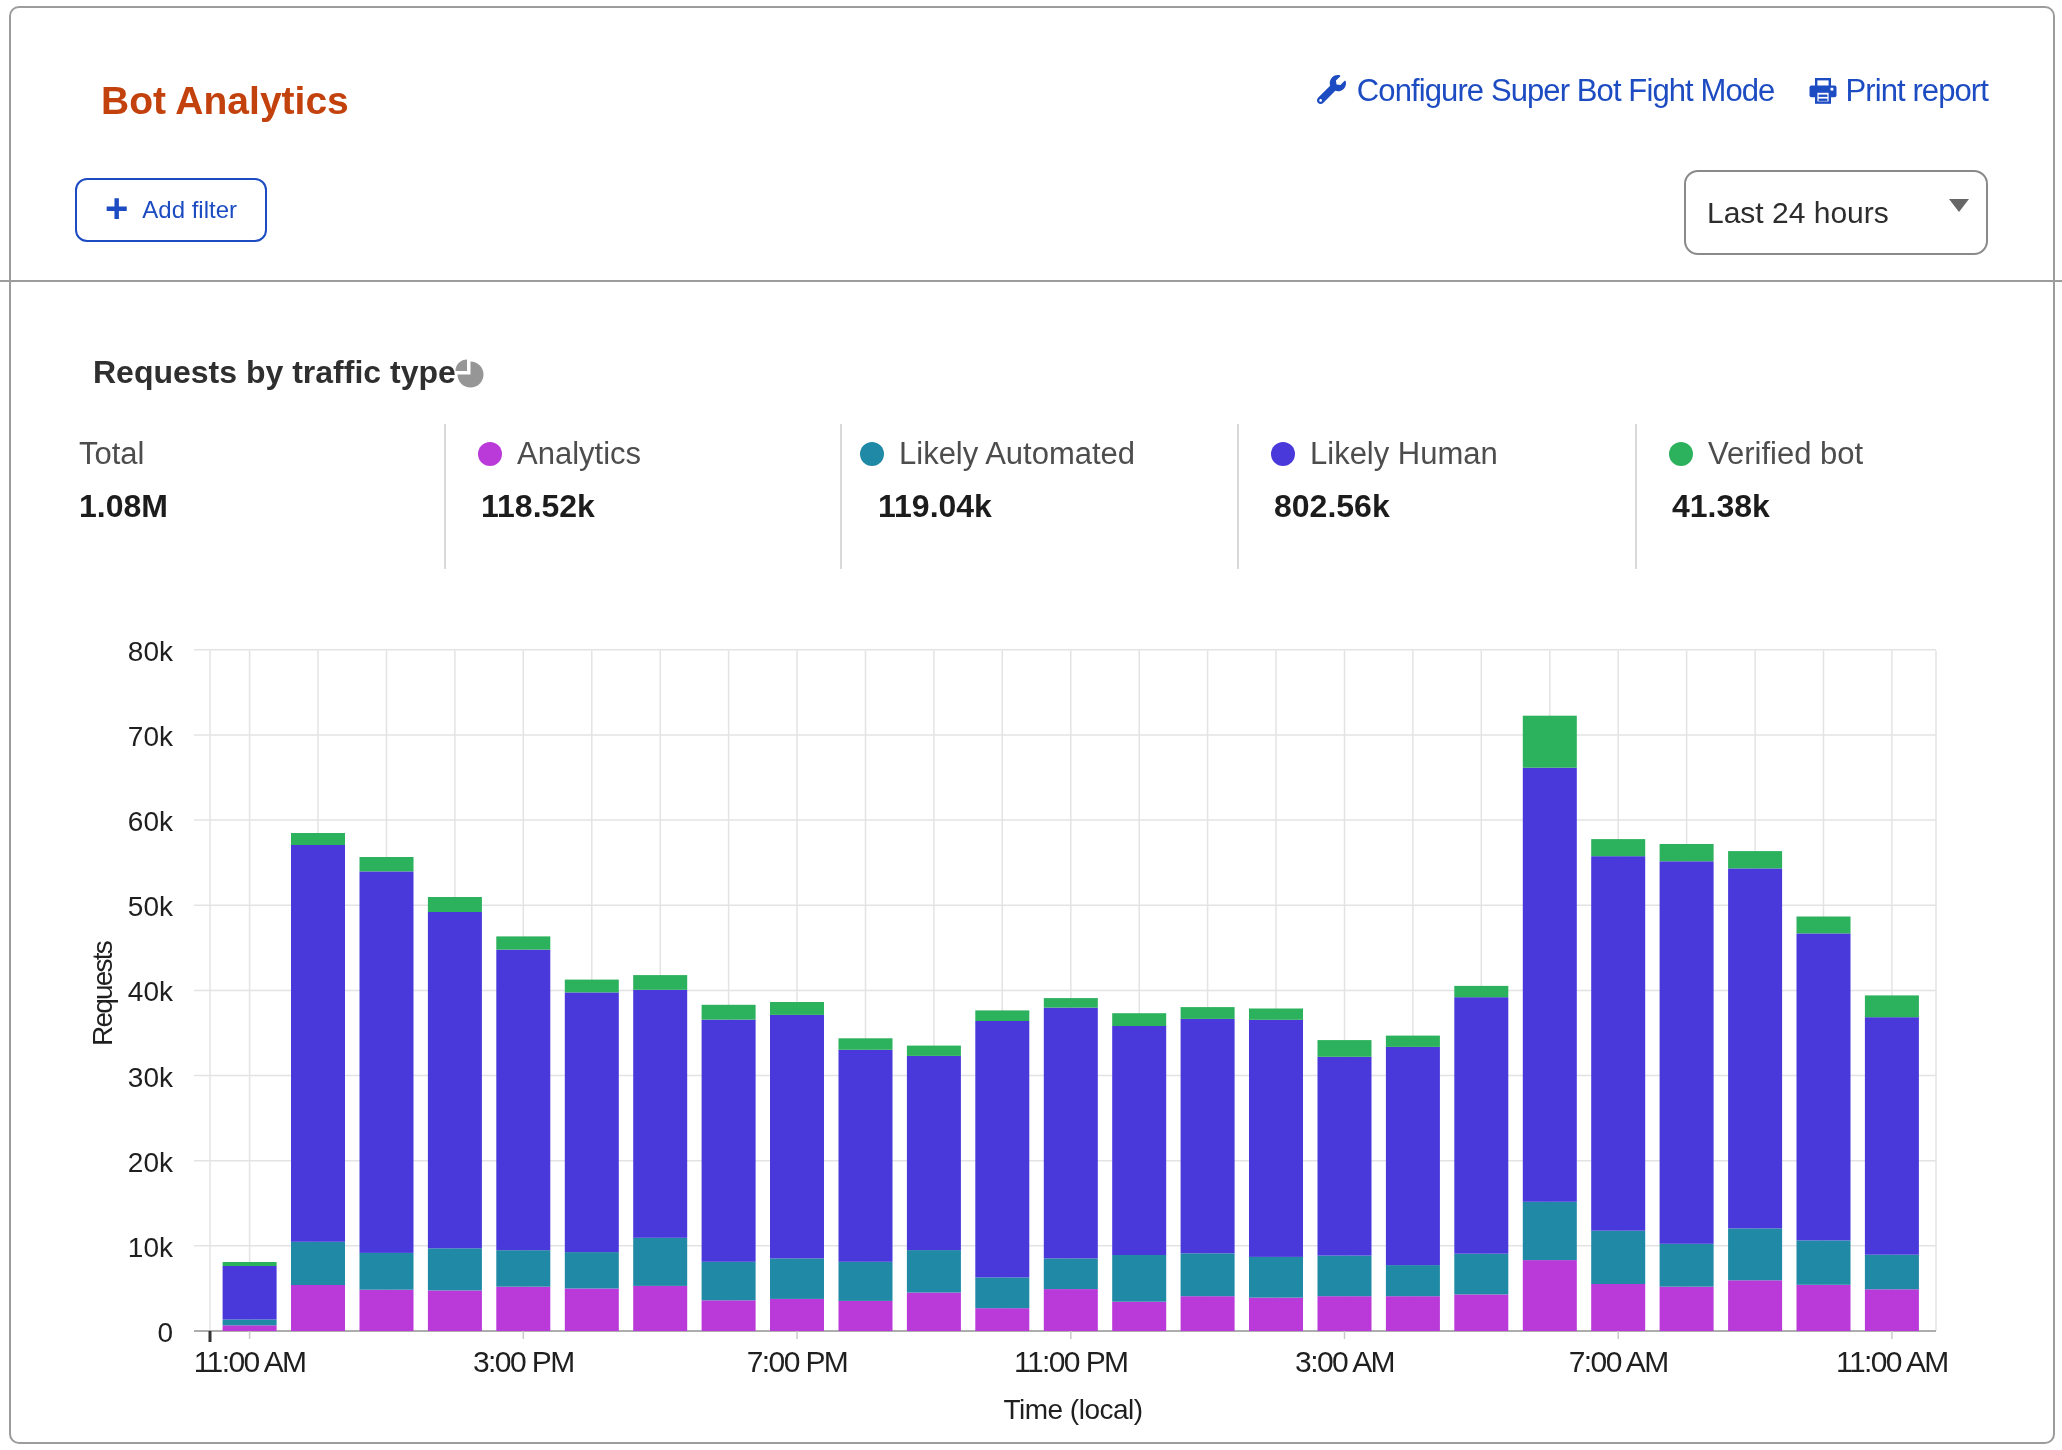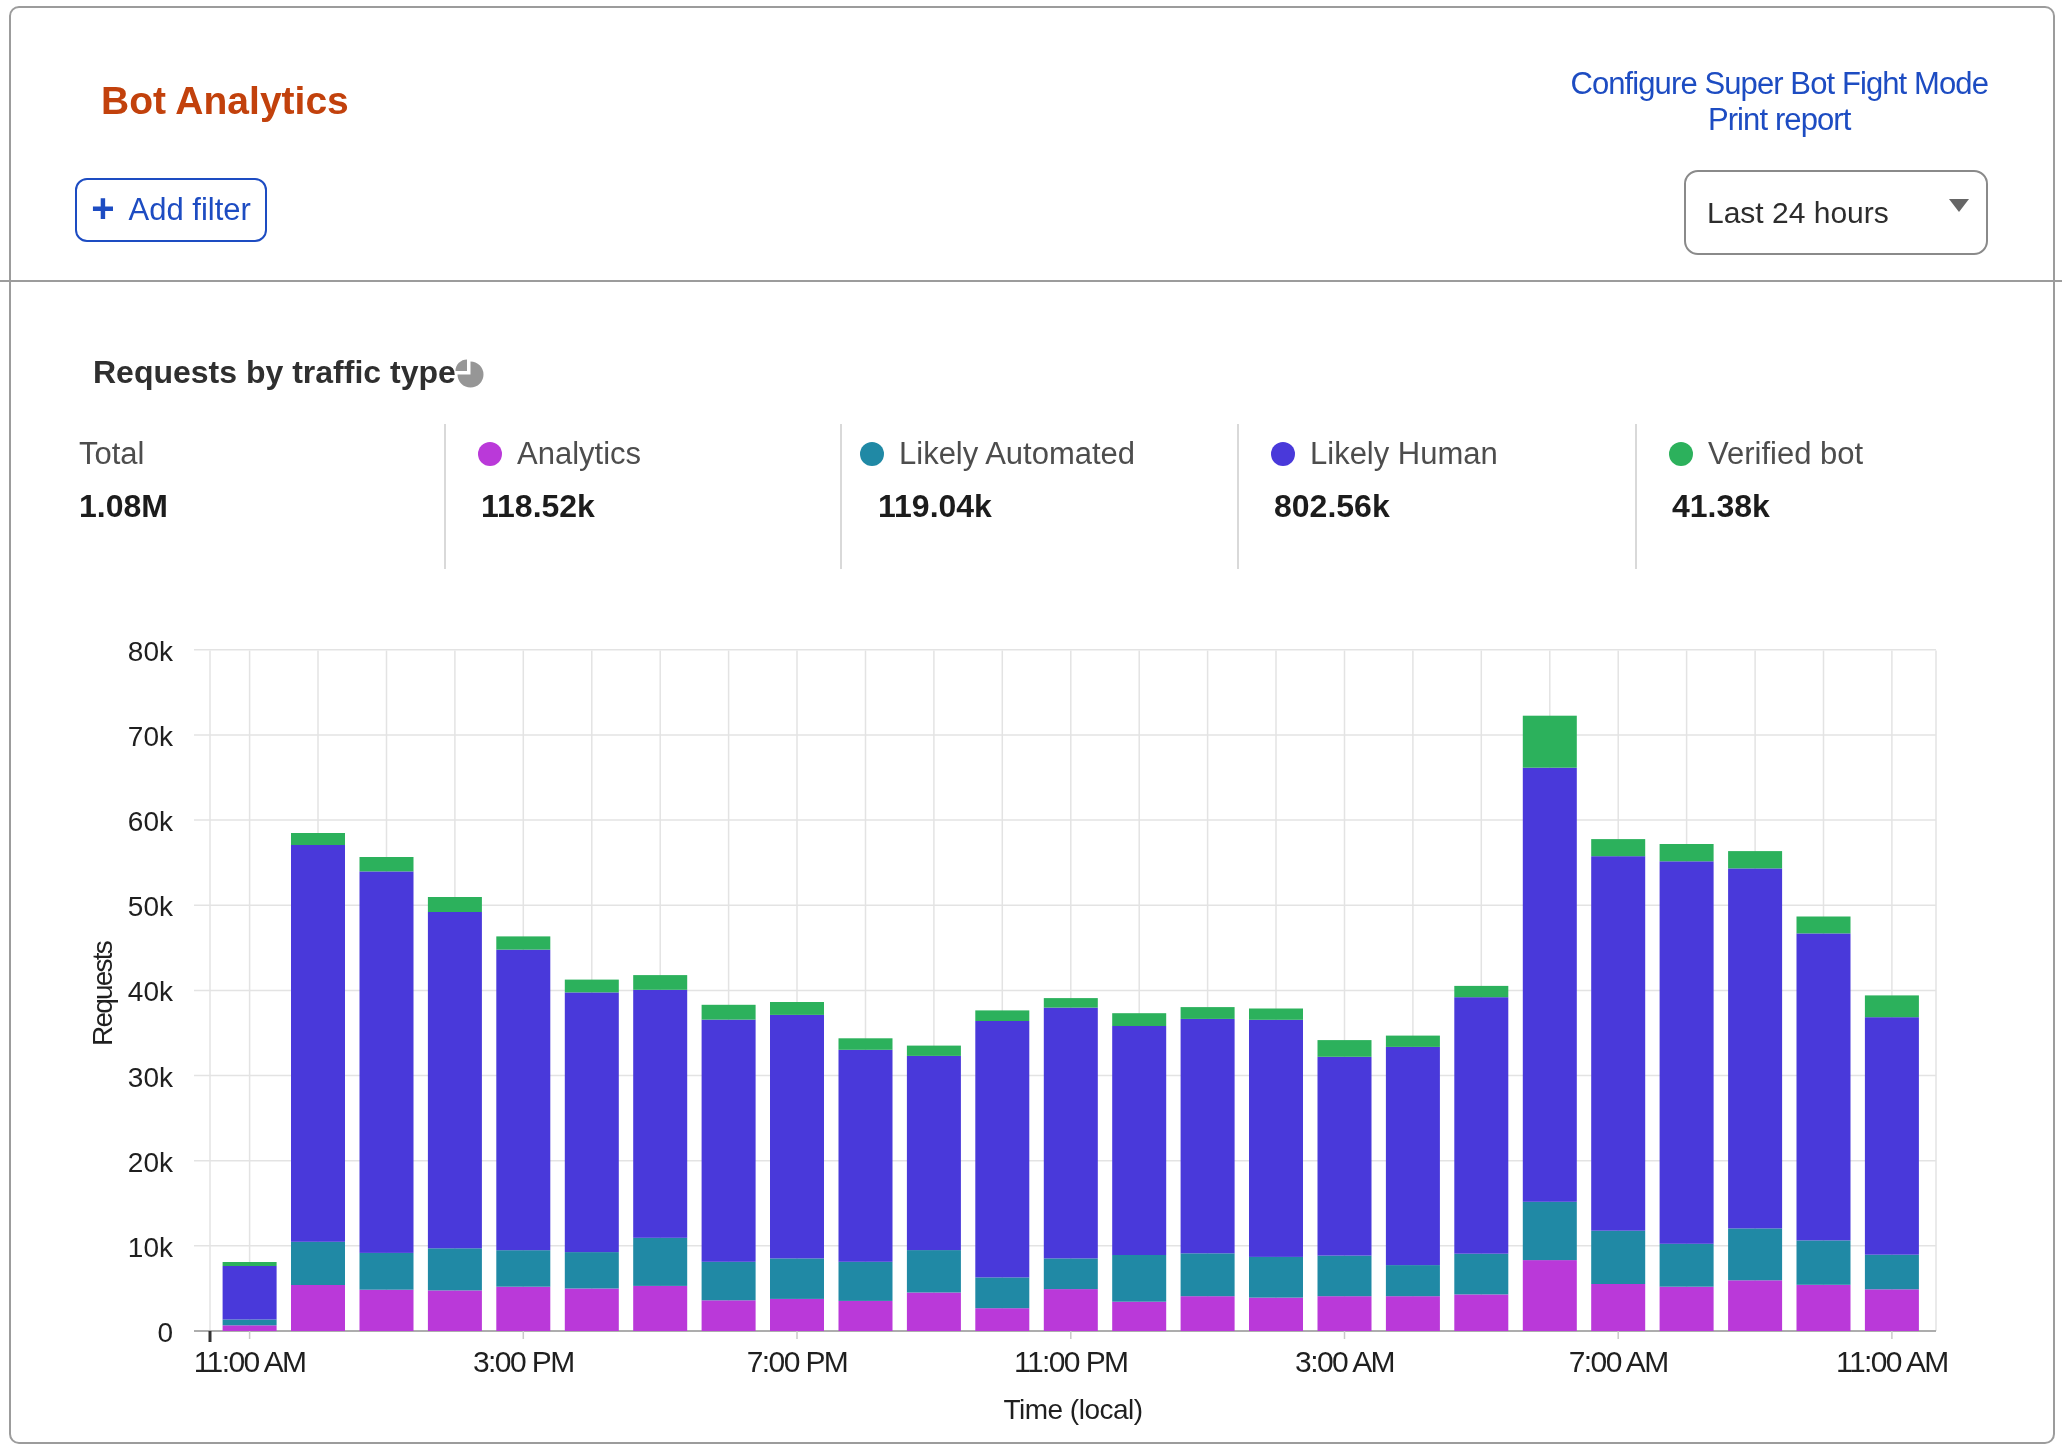--- a/index.html
+++ b/index.html
@@ -2,26 +2,26 @@
 <html><head>
 <meta charset="utf-8">
 <style>
 * { margin:0; padding:0; box-sizing:border-box; }
 html,body { width:2062px; height:1450px; background:#fff; font-family:"Liberation Sans", sans-serif; }
 .page { position:relative; width:2062px; height:1450px; overflow:hidden; }
 .card { position:absolute; left:9px; top:6px; width:2046px; height:1438px;
   border:2px solid #9c9c9c; border-radius:10px; background:#fff; }
 .hdivider { position:absolute; left:0; top:280px; width:2062px; height:2px; background:#9c9c9c; }
 .title { position:absolute; left:74px; top:79px; font-size:39px; font-weight:bold; color:#c2410c;margin-left:27px; }
-.links { position:absolute; right:74px; top:69px; height:44px; display:flex; align-items:center; color:#1d4cc2;flex-direction:column; }
+.links { position:absolute; right:74px; top:69px; height:44px; display:flex; align-items:center; color:#1d4cc2; }
 .links .txt { font-size:31px; letter-spacing:-0.9px; }
 .btn { position:absolute; left:75px; top:178px; width:192px; height:64px; border:2px solid #1d4cc2;
   border-radius:12px; color:#1d4cc2; display:flex; align-items:center; justify-content:center; }
 .btn .plus { font-size:40px; font-weight:bold; margin-right:14px; margin-top:-3px; }
-.btn .lbl { font-size:31px; }
+.btn .lbl { font-size:24px; }
 .select { position:absolute; left:1684px; top:170px; width:304px; height:85px; border:2px solid #8a8a8a;
   border-radius:14px; background:#fff; display:flex; align-items:center; }
 .select .txt { font-size:30px; color:#2d2d2d; margin-left:21px; }
 .select .caret { position:absolute; right:17px; top:27px; width:0; height:0;
   border-left:10px solid transparent; border-right:10px solid transparent; border-top:13px solid #666; }
 .h2 { position:absolute; left:74px; top:354px; font-size:32px; font-weight:bold; color:#2f2f2f;margin-left:19px; }
 .pieicon { position:absolute; left:453px; top:357px; }
 .slabel { position:absolute; top:438px; font-size:31px; color:#4d4d4d; display:flex; align-items:center; height:32px; }
 .slabel .dot { width:24px; height:24px; border-radius:50%; display:inline-block; margin-right:15px; }
 .svalue { position:absolute; top:488px; font-size:32px; font-weight:bold; color:#1c1c1c; }

